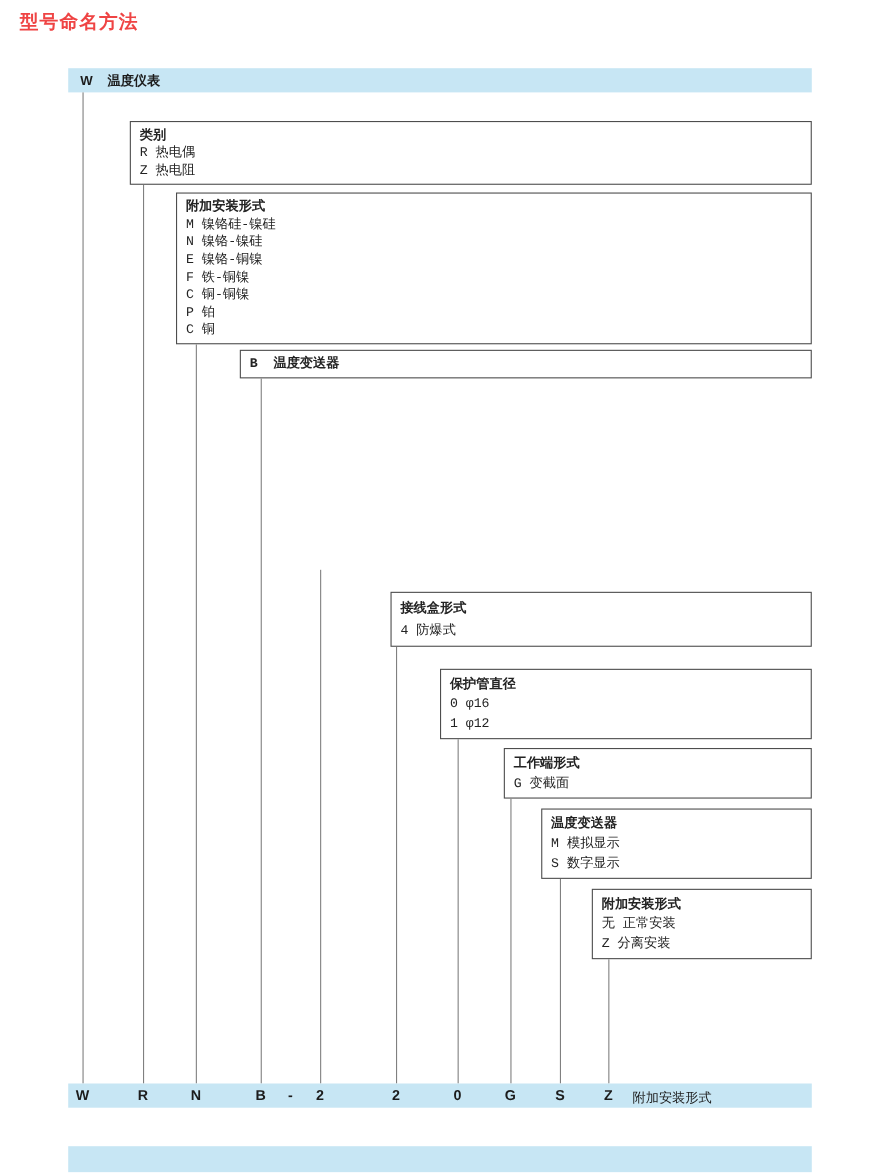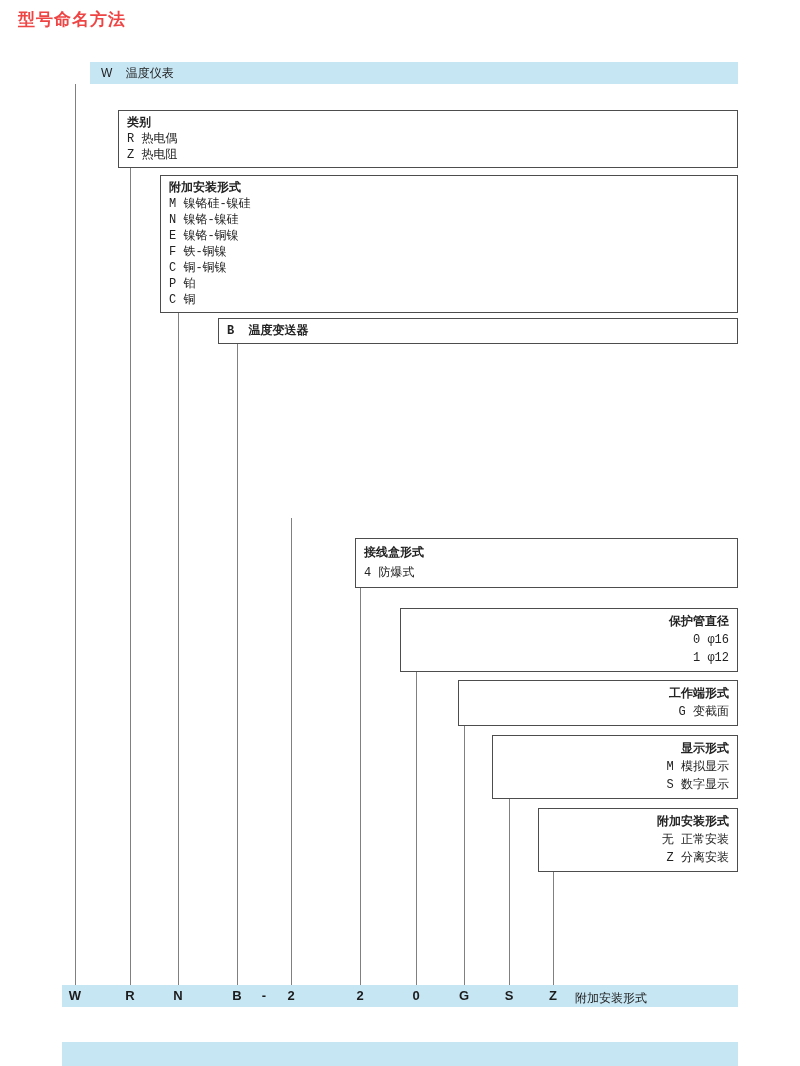--- a/index.html
+++ b/index.html
@@ -3,31 +3,31 @@
 <meta charset="utf-8">
 <style>
   html,body{margin:0;padding:0;background:#ffffff;}
   body{font-family:"Liberation Sans","DejaVu Sans",sans-serif;}
   .page{position:relative;width:800px;height:1066px;background:#ffffff;overflow:hidden;}
 
   .page-title{position:absolute;left:18px;top:8px;font-size:17px;font-weight:bold;
     color:#ef4444;letter-spacing:1px;}
 
   .band{position:absolute;left:62px;right:62px;background:#c7e6f4;}
-  .banner{top:62px;height:22px;line-height:22px;font-size:12px;font-weight:normal;color:#1c1c1c;margin-left:28px;}
+  .banner{top:62px;height:22px;line-height:22px;font-size:12px;font-weight:bold;color:#1c1c1c;}
   .banner-code{margin-left:11px;}
   .banner-label{margin-left:10px;}
 
   .vline{position:absolute;width:1px;background:#808080;}
 
   .box{position:absolute;right:62px;border:1px solid #4d4d4d;background:#ffffff;
     padding:4px 8px;font-size:12px;color:#232323;box-sizing:border-box;}
   .box div{white-space:pre;font-family:Liberation Mono, monospace;}
   .lh16 div{line-height:16px;}
-  .lh18 div{line-height:18px;text-align:right;}
+  .lh18 div{line-height:18px;}
   .lh20 div{line-height:20px;}
   .box-title{font-weight:bold;}
 
   .example-bar{top:985px;height:22px;font-size:13px;color:#1c1c1c;}
   .code{position:absolute;top:3px;transform:translateX(-50%);font-weight:bold;}
   .example-label{position:absolute;top:5px;font-size:12px;color:#1c1c1c;}
 
   .footer-strip{top:1042px;height:24px;}
 </style>
 </head>
@@ -85,21 +85,21 @@
     <div class="box-item">0 φ16</div>
     <div class="box-item">1 φ12</div>
   </div>
 
   <div class="box lh18" style="left:458px;top:680px">
     <div class="box-title">工作端形式</div>
     <div class="box-item">G 变截面</div>
   </div>
 
   <div class="box lh18" style="left:492px;top:735px">
-    <div class="box-title">显示形式</div>
+    <div class="box-title">温度变送器</div>
     <div class="box-item">M 模拟显示</div>
     <div class="box-item">S 数字显示</div>
   </div>
 
   <div class="box lh18" style="left:538px;top:808px">
     <div class="box-title">附加安装形式</div>
     <div class="box-item">无 正常安装</div>
     <div class="box-item">Z 分离安装</div>
   </div>
 

